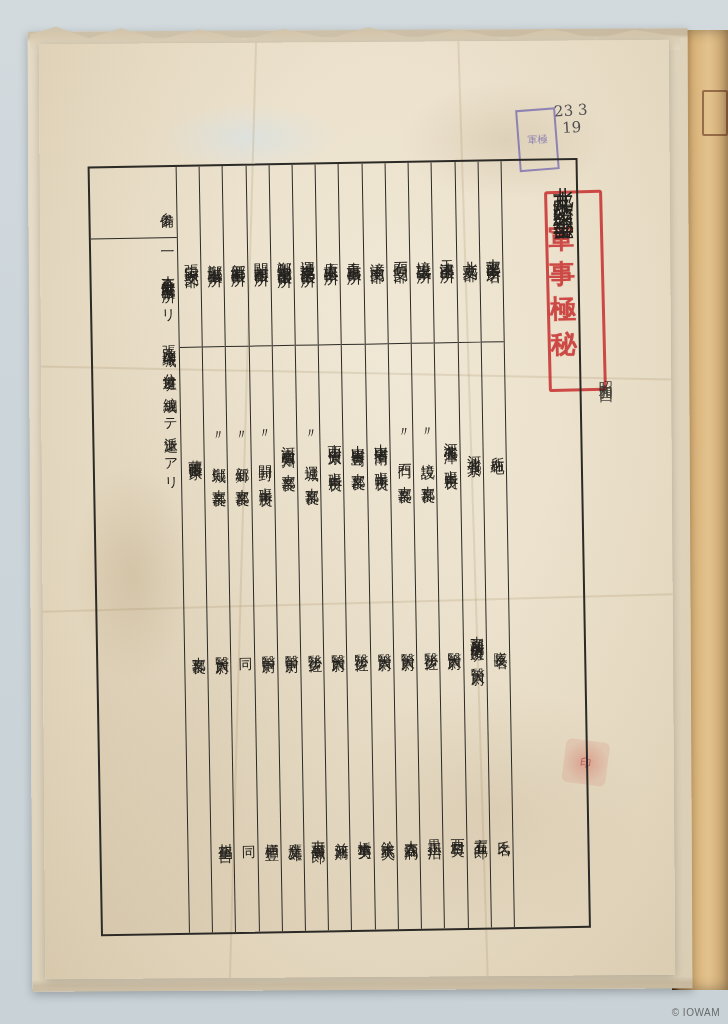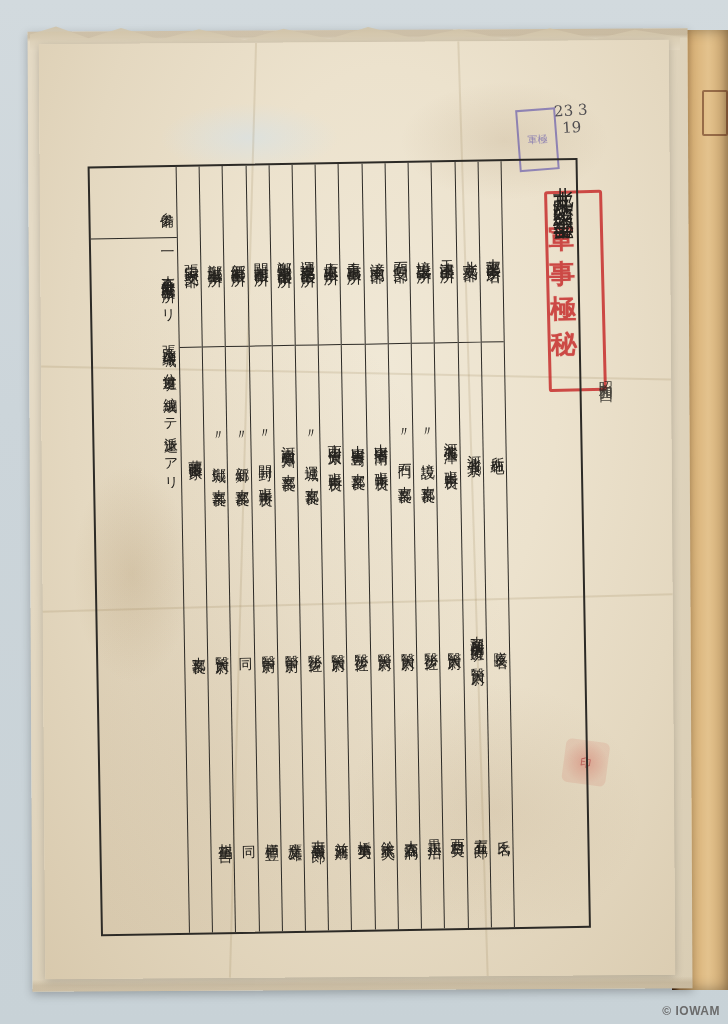--- a/index.html
+++ b/index.html
@@ -157,21 +157,21 @@
   .tbl:before{
     content:"";position:absolute;inset:0;
     background:radial-gradient(ellipse at 20% 80%, rgba(140,110,70,.10), rgba(0,0,0,0) 60%);
     pointer-events:none;
   }
 
   
   .copyright{
     position:absolute;right:8px;bottom:6px;
     font-family:"Liberation Sans", sans-serif;
-    font-size:12px;color:#6b6b6b;letter-spacing:.5px;font-weight:bold;
+    font-size:10px;color:#6b6b6b;letter-spacing:.5px;
   }
 </style>
 </head>
 <body>
 
 <div id="stage">
 
   <div class="folder">
     <div class="folder-mark"></div>
   </div>

